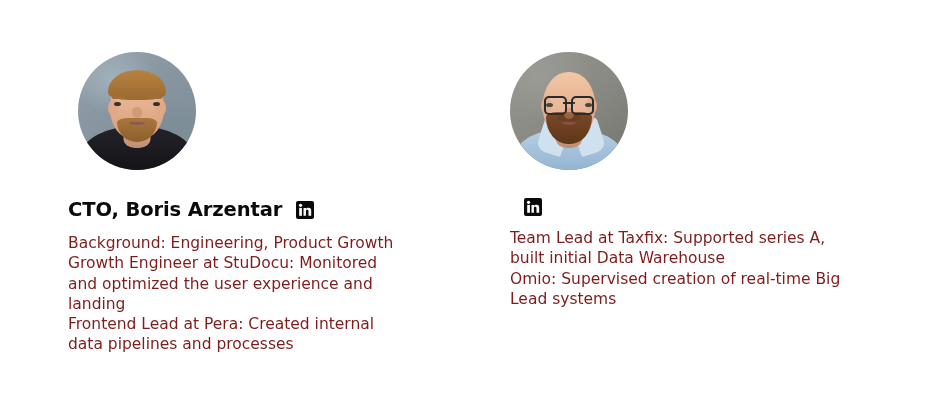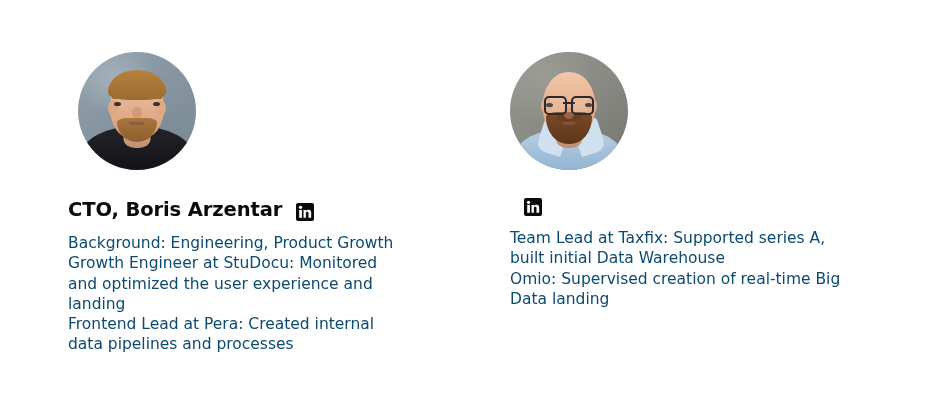--- a/index.html
+++ b/index.html
@@ -177,21 +177,21 @@
   .a2 .mustache {
     position: absolute; top: 62px; left: 50%; transform: translateX(-50%);
     width: 24px; height: 7px; border-radius: 50% 50% 40% 40%;
     background: #6b3f20;
   }
   .a2 .mouth { top: 70px; width: 13px; background: #8a4f42; }
 
   
   .name-row {
     display: flex;
-    align-items: flex-end;
+    align-items: center;
     margin-top: 28px;
   }
   .name {
     font-size: 19.5px;
     font-weight: bold;
     color: #0a0a0a;
     letter-spacing: -0.1px;
     white-space: nowrap;
   }
   .linkedin-icon {
@@ -200,21 +200,21 @@
     width: 18px;
     height: 18px;
     flex: 0 0 auto;
   }
   .linkedin-icon svg { display: block; }
 
   .bio {
     margin-top: 12px;
     font-size: 15.5px;
     line-height: 20.3px;
-    color: #0c4a6e;
+    color: #7f1d1d;
   }
   .bio-line { white-space: normal; }
   .profile-card.left  .bio { width: 340px; }
   .profile-card.right .bio { width: 345px; }
 </style>
 </head>
 <body>
 
 <div class="team-section">
 
@@ -286,17 +286,17 @@
           <rect x="0" y="0" width="18" height="18" rx="2" ry="2" fill="#0a0a0a"></rect>
           <rect x="3.2" y="6.9" width="2.7" height="7.9" fill="#ffffff"></rect>
           <circle cx="4.55" cy="4.3" r="1.62" fill="#ffffff"></circle>
           <path d="M7.5 6.9h2.6v1.1c0.42-0.72 1.3-1.28 2.45-1.28 2.0 0 2.65 1.2 2.65 3.1v4.97h-2.7v-4.4c0-1.0-0.36-1.62-1.23-1.62-0.72 0-1.1 0.49-1.28 0.96-0.07 0.17-0.09 0.4-0.09 0.64v4.42H7.5z" fill="#ffffff"></path>
         </svg>
       </span>
     </div>
 
     <div class="bio">
       <div class="bio-line">Team Lead at Taxfix: Supported series A, built initial Data Warehouse</div>
-      <div class="bio-line">Omio: Supervised creation of real-time Big Data landing</div>
+      <div class="bio-line">Omio: Supervised creation of real-time Big Lead systems</div>
     </div>
   </div>
 
 </div>
 
 </body></html>

